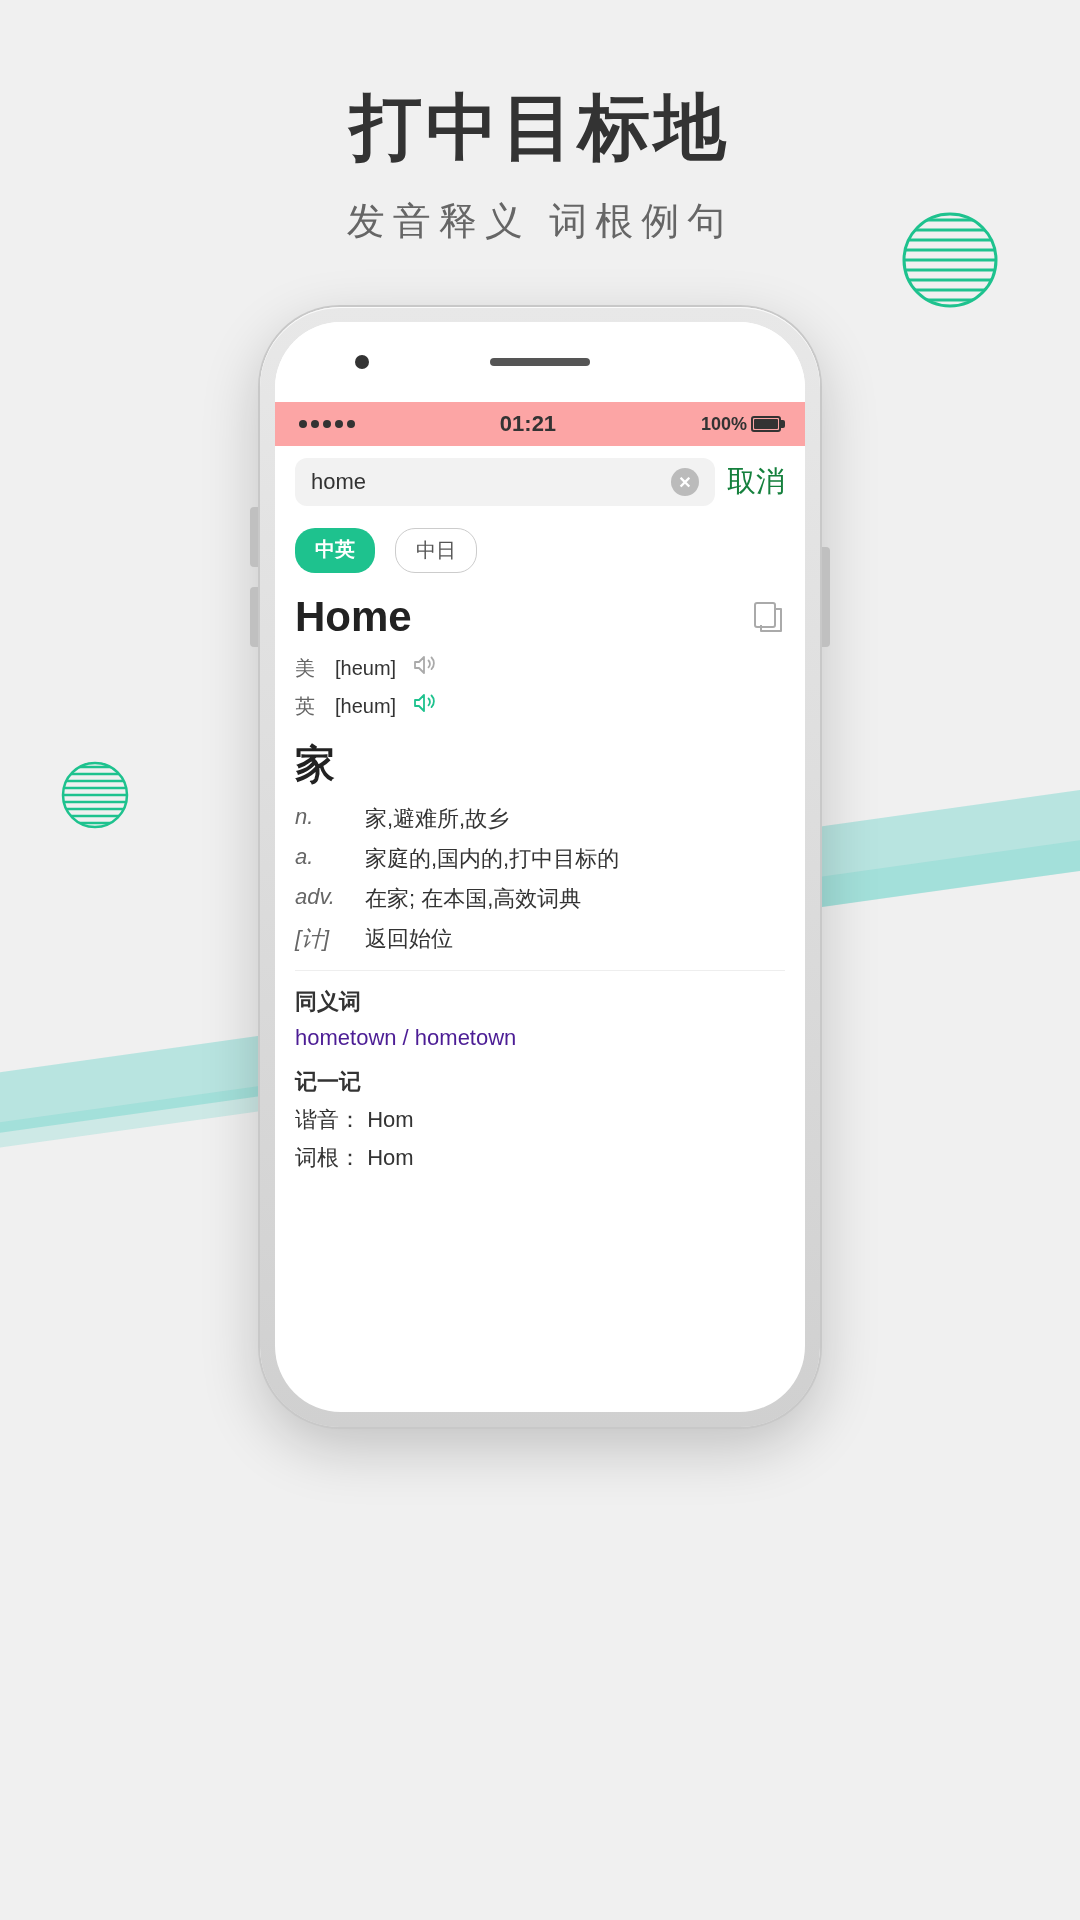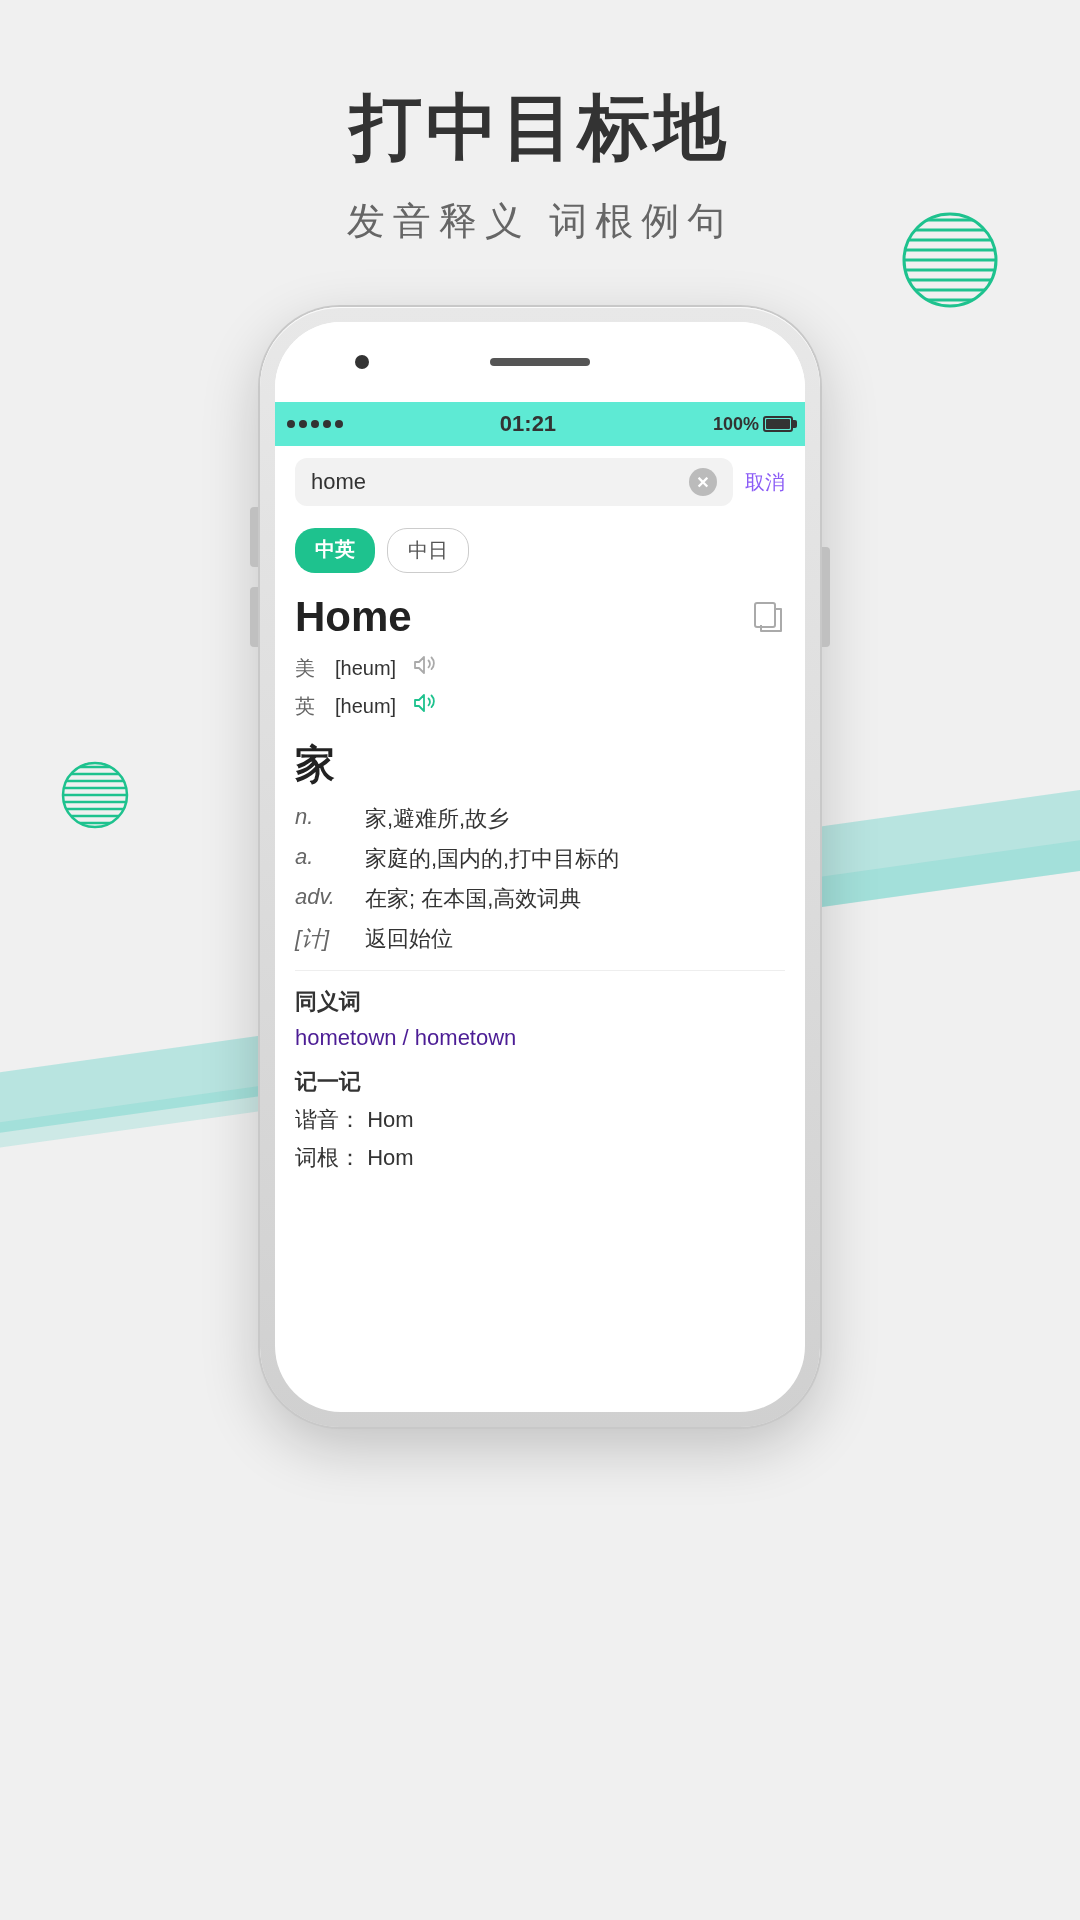--- a/index.html
+++ b/index.html
@@ -187,26 +187,26 @@
 
     .phone-speaker {
       width: 100px;
       height: 8px;
       background: #555;
       border-radius: 4px;
     }
 
     
     .status-bar {
-      background: #5eead4;
+      background: #fca5a5;
       height: 44px;
       display: flex;
       align-items: center;
       justify-content: space-between;
-      padding: 0 12px;
+      padding: 0 24px;
       font-size: 20px;
       color: #333;
       font-weight: 600;
     }
 
     .status-signals {
       display: flex;
       gap: 4px;
       align-items: center;
     }
@@ -295,30 +295,30 @@
       border-radius: 50%;
       display: flex;
       align-items: center;
       justify-content: center;
       color: white;
       font-size: 16px;
       font-weight: bold;
     }
 
     .cancel-btn {
-      font-size: 20px;
-      color: #8b5cf6;
+      font-size: 29px;
+      color: #15803d;
       white-space: nowrap;
     }
 
     
     .tab-area {
       padding: 10px 20px;
       display: flex;
-      gap: 12px;
+      gap: 20px;
       font-family: Liberation Serif, serif;
     }
 
     .tab-zhying {
       background: #1EC28E;
       color: white;
       border-radius: 20px;
       padding: 8px 20px;
       font-size: 20px;
       font-weight: 600;

